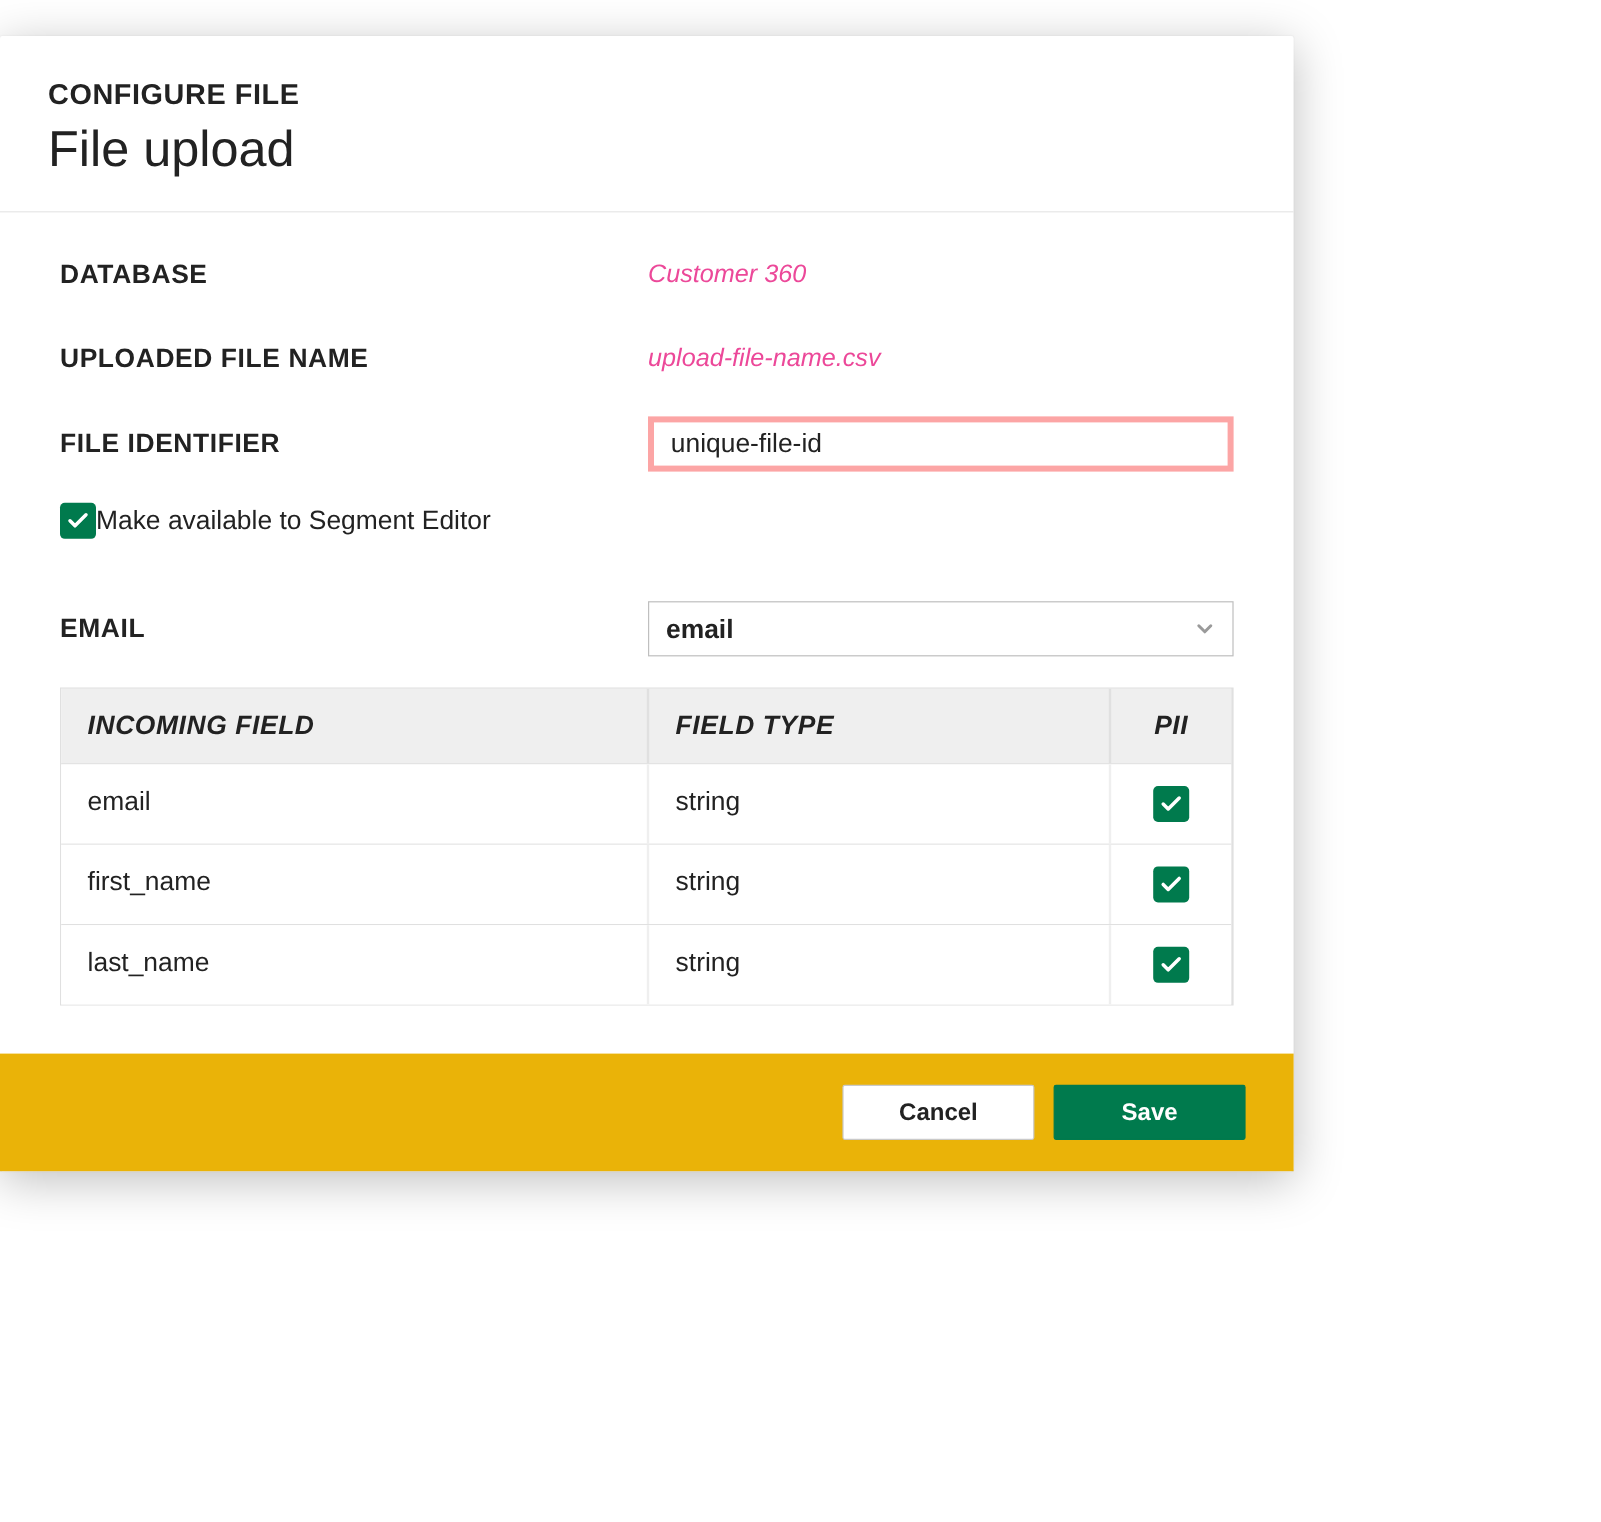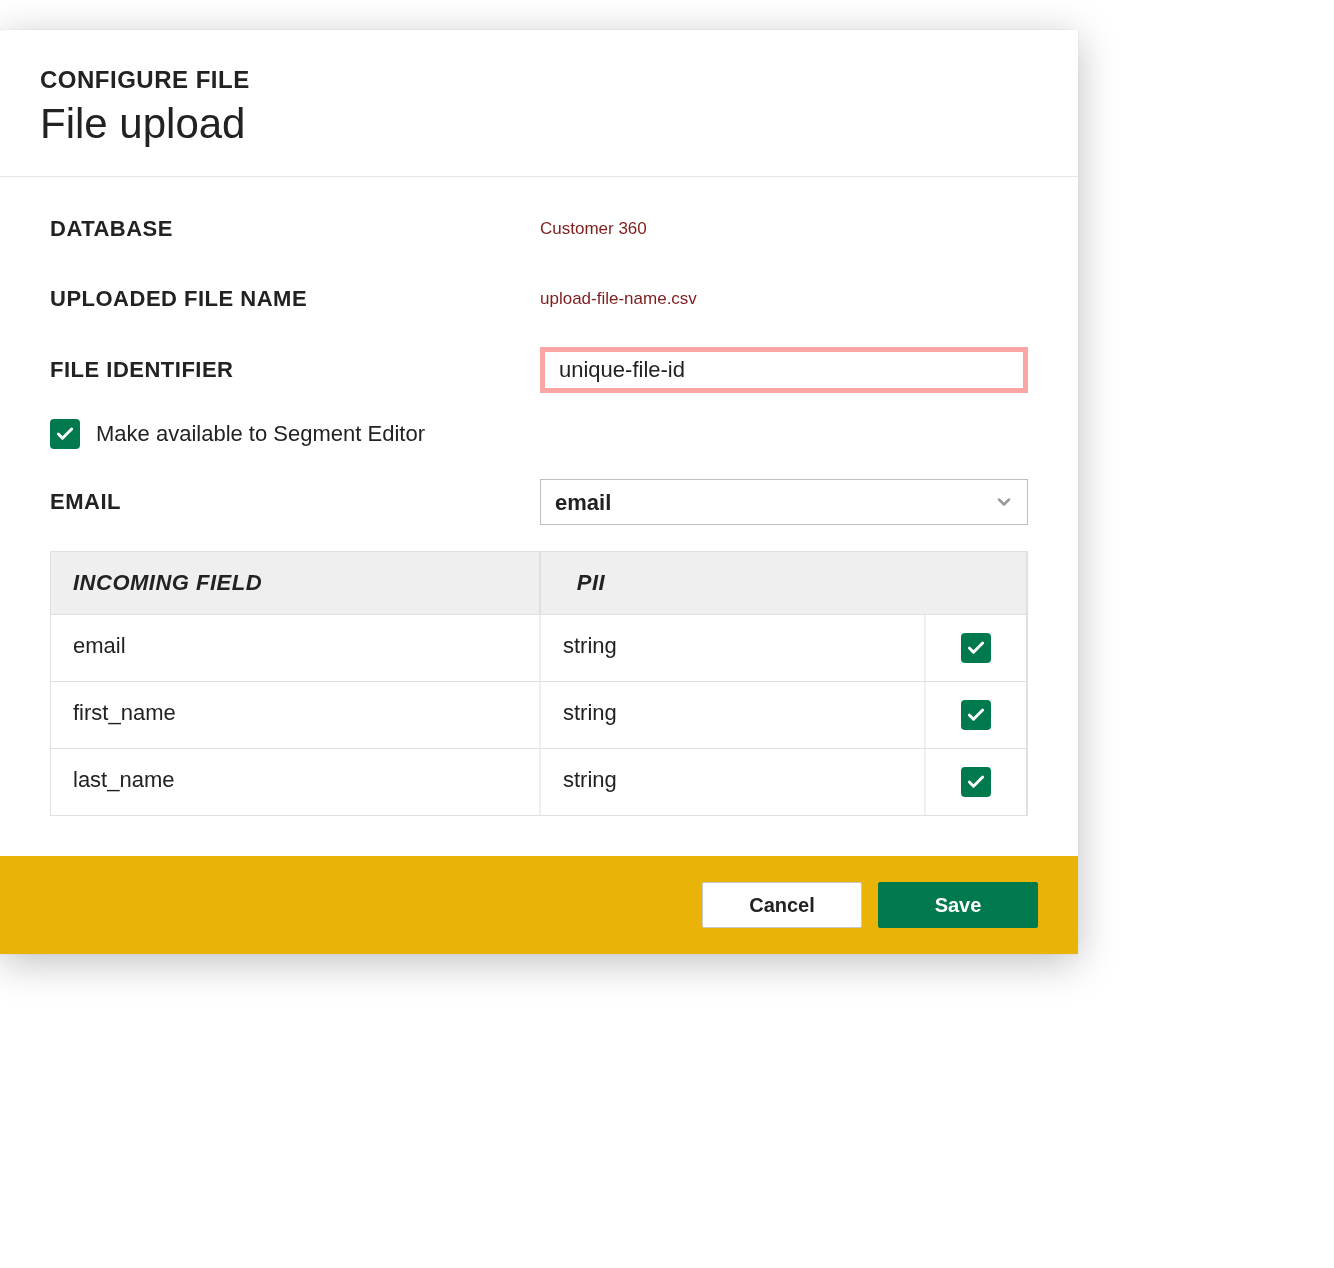--- a/index.html
+++ b/index.html
@@ -51,39 +51,40 @@
     min-height: 44px;
   }
   .form-label {
     width: 490px;
     font-size: 22px;
     font-weight: 800;
     letter-spacing: 0.5px;
     color: #222;
   }
   .form-value {
-    font-size: 17px;
-    color: #7f1d1d;
+    font-size: 21px;
+    color: #ec4899;
     flex: 1;
+    font-style: italic;
   }
   .form-input {
     flex: 1;
     height: 46px;
     border: 5px solid #fca5a5;
     padding: 0 14px;
     font-size: 22px;
     color: #222;
     font-family: inherit;
   }
 
   .checkbox-row {
     display: flex;
     align-items: center;
-    margin-bottom: 30px;
-    gap: 16px;
+    margin-bottom: 52px;
+    gap: 0;
   }
   .chk {
     width: 30px;
     height: 30px;
     border-radius: 4px;
     display: flex;
     align-items: center;
     justify-content: center;
     cursor: pointer;
     flex-shrink: 0;
@@ -238,20 +239,21 @@
             <svg viewBox="0 0 24 24">
                 <path d="M6 9l6 6 6-6" fill="none" stroke="currentColor" stroke-width="3" stroke-linecap="round" stroke-linejoin="round"></path>
               </svg>
           </span>
         </div>
       </div>
 
       <div class="table">
         <div class="thead-row">
           <div class="th col-field">INCOMING FIELD</div>
+          <div class="th col-type">FIELD TYPE</div>
           <div class="th col-pii">PII</div>
         </div>
 
         <div class="tbody-row">
           <div class="td col-field">email</div>
           <div class="td col-type">string</div>
           <div class="td col-pii">
             <div class="chk checked">
               <svg viewBox="0 0 24 24">
                   <path d="M20 6L9 17l-5-5" fill="none" stroke="#fff" stroke-width="3.5" stroke-linecap="round" stroke-linejoin="round"></path>

